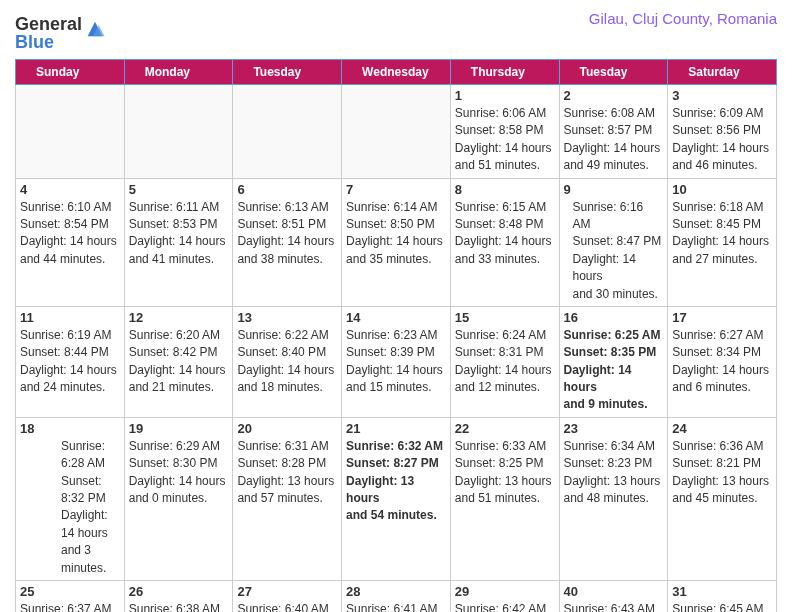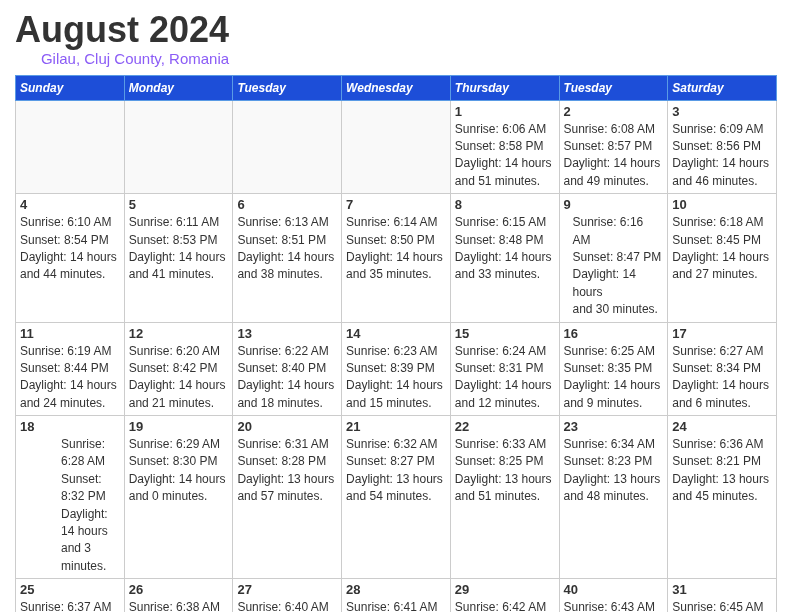--- a/index.html
+++ b/index.html
@@ -53,28 +53,27 @@
       color: #8b5cf6;
     }
     .calendar {
       flex: 1;
       border: 1px solid #ccc;
       border-collapse: collapse;
       width: 100%;
       table-layout: fixed;
     }
     .calendar th {
-      background: #1d4ed8;
+      background: #be185d;
       color: #fff;
       font-size: 12px;
       font-weight: bold;
-      padding: 5px 4px;
+      padding: 5px 20px;
       border: 1px solid #5a9be5;
       text-align: left;
-      font-style: italic;
     }
     .calendar td {
       border: 1px solid #ccc;
       vertical-align: top;
       padding: 3px 4px;
       font-size: 9.5px;
       color: #333;
       background: #fff;
       height: 88px;
     }
@@ -98,22 +97,31 @@
       color: #555;
       margin-top: 4px;
       text-align: right;
     }
   </style>
 </head>
 <body>
 
 <div class="page">
   <div class="header">
+    <div class="logo">
+      <div class="logo-text">
+        <span style="font-size:18px;font-weight:bold;color:#333;">General</span>
+        <span style="font-size:18px;font-weight:bold;color:#3a7bd5;">Blue</span>
+      </div>
+      <svg class="logo-icon" viewBox="0 0 30 30" xmlns="http://www.w3.org/2000/svg">
+        <polygon points="5,25 15,5 25,25" fill="#3a7bd5"></polygon>
+        <polygon points="12,25 20,10 28,25" fill="#5a9be5" opacity="0.7"></polygon>
+      </svg>
+    </div>
     <div class="title-section">
-      <div class="month-title">August 2024</div>
       <div class="location">Gilau, Cluj County, Romania</div>
     </div>
   </div>
 
   <table class="calendar">
     <thead>
       <tr>
         <th>Sunday</th>
         <th>Monday</th>
         <th>Tuesday</th>
@@ -233,21 +241,21 @@
           </td>
           <td>
             <span class="day-num">15</span>
             <div class="day-info" style="white-space: pre-line;">Sunrise: 6:24 AM
 Sunset: 8:31 PM
 Daylight: 14 hours
 and 12 minutes.</div>
           </td>
           <td>
             <span class="day-num">16</span>
-            <div class="day-info" style="white-space: pre-line;">Sunrise: 6:25 AM
+            <div class="day-info" style="white-space: pre-line; font-weight: bold;">Sunrise: 6:25 AM
 Sunset: 8:35 PM
 Daylight: 14 hours
 and 9 minutes.</div>
           </td>
           <td>
             <span class="day-num">17</span>
             <div class="day-info" style="white-space: pre-line;">Sunrise: 6:27 AM
 Sunset: 8:34 PM
 Daylight: 14 hours
 and 6 minutes.</div>
@@ -270,21 +278,21 @@
           </td>
           <td>
             <span class="day-num">20</span>
             <div class="day-info" style="white-space: pre-line;">Sunrise: 6:31 AM
 Sunset: 8:28 PM
 Daylight: 13 hours
 and 57 minutes.</div>
           </td>
           <td>
             <span class="day-num">21</span>
-            <div class="day-info" style="white-space: pre-line;">Sunrise: 6:32 AM
+            <div class="day-info" style="white-space: pre-line; font-weight: bold;">Sunrise: 6:32 AM
 Sunset: 8:27 PM
 Daylight: 13 hours
 and 54 minutes.</div>
           </td>
           <td>
             <span class="day-num">22</span>
             <div class="day-info" style="white-space: pre-line;">Sunrise: 6:33 AM
 Sunset: 8:25 PM
 Daylight: 13 hours
 and 51 minutes.</div>

